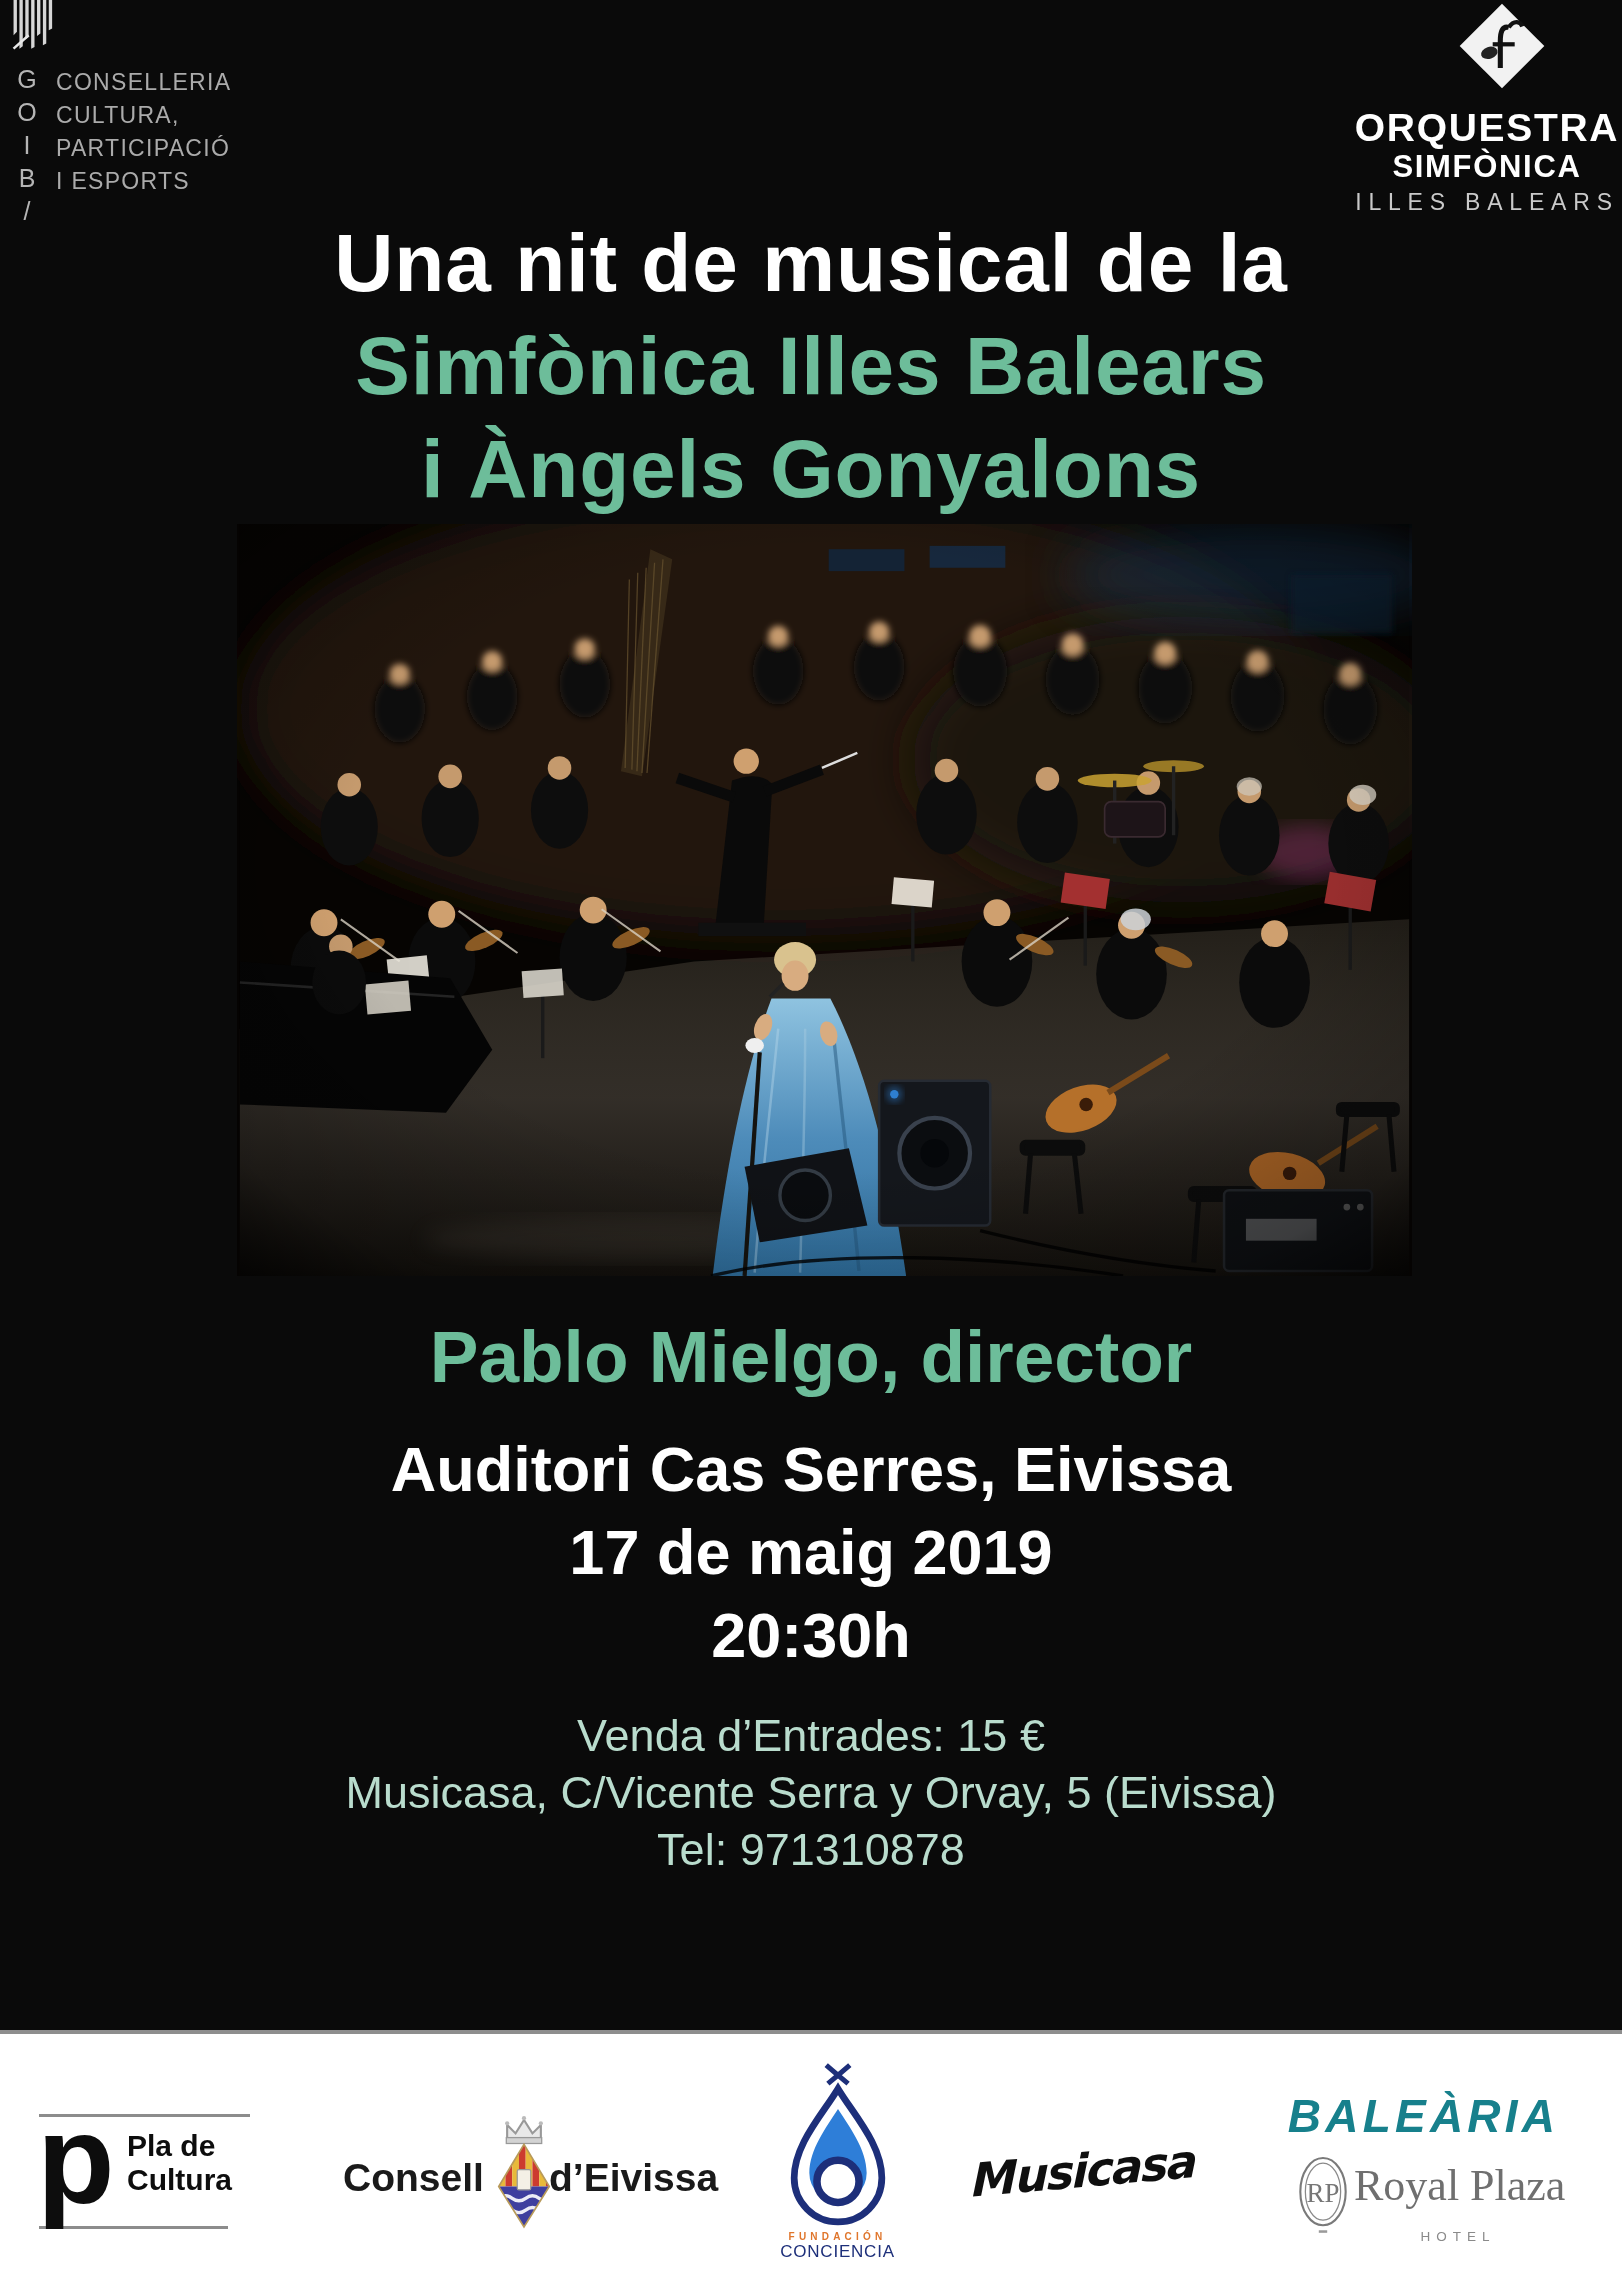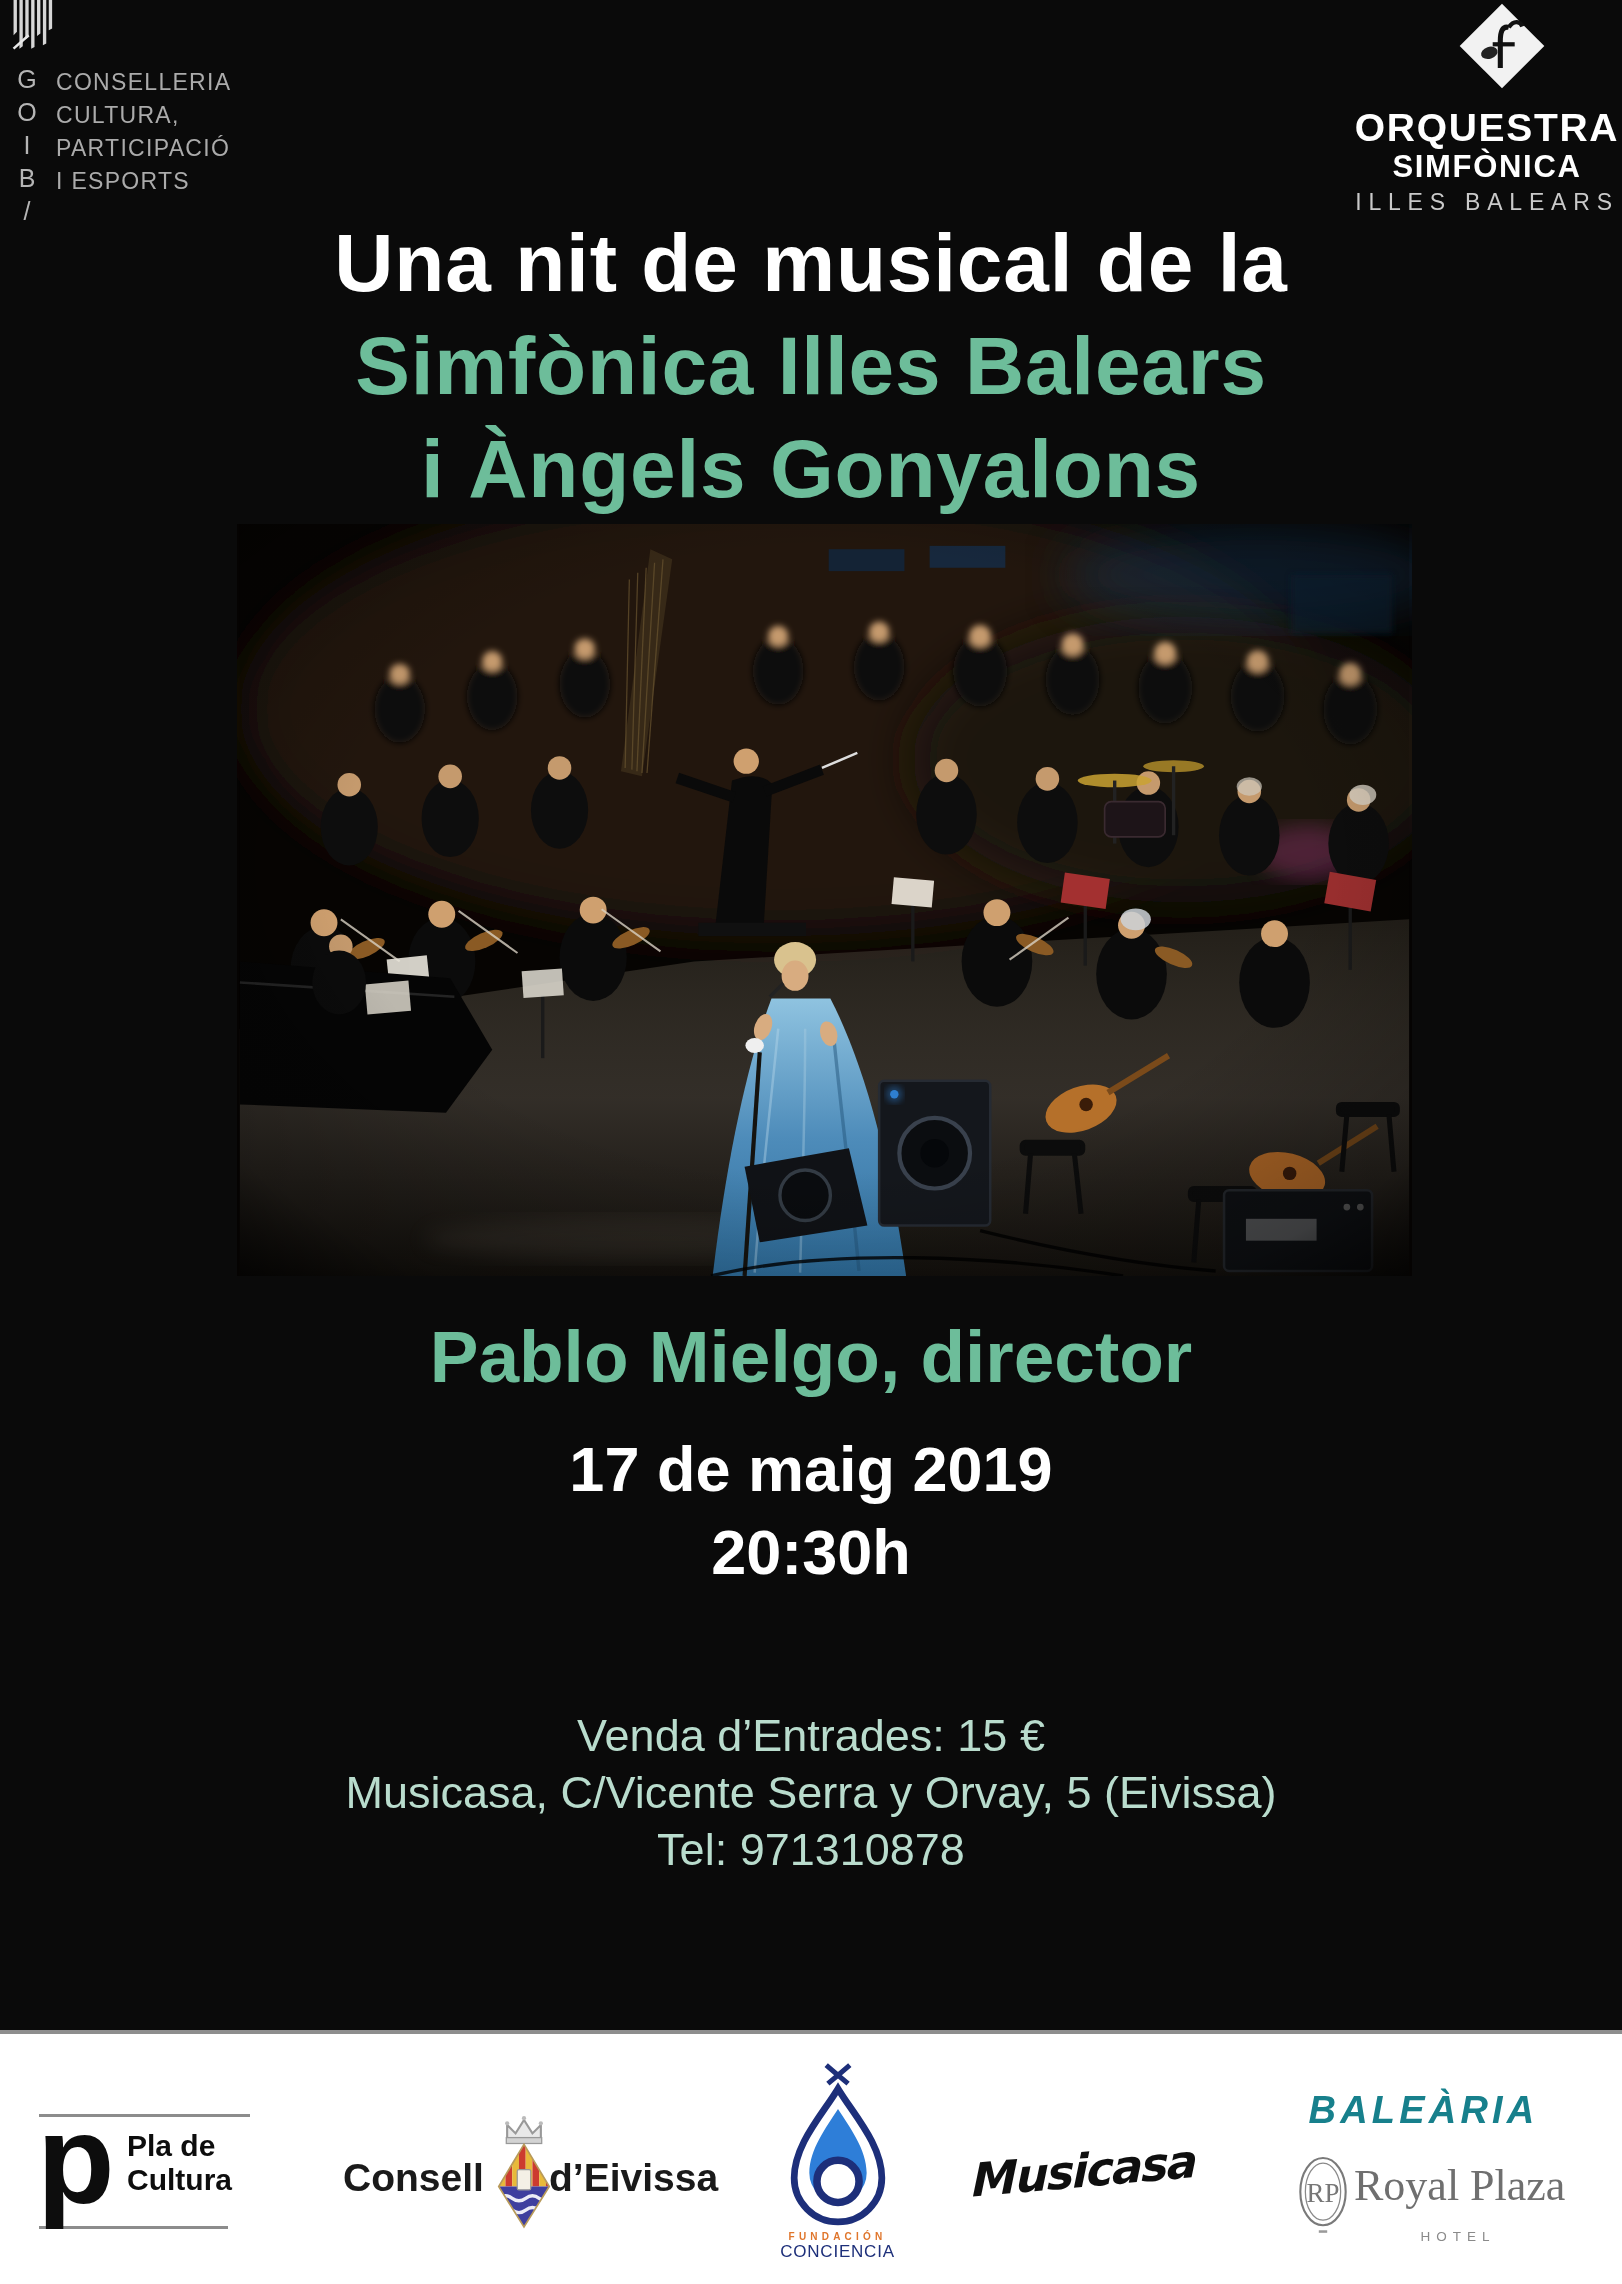--- a/index.html
+++ b/index.html
@@ -51,21 +51,21 @@
   .crest{left:497px;top:2114px;}
   .consell-r{left:549px;top:2156px;font-size:39px;font-weight:bold;color:#1a1a1a;}
   .conc{left:765px;top:2063px;width:145px;text-align:center;}
   .conc-drop{margin:0 auto;display:block;}
   .conc-small{font-size:10px;letter-spacing:4.2px;color:#e0762c;font-weight:bold;margin-top:1.7px;}
   .conc-name{font-size:17px;font-weight:normal;color:#1d2f7a;letter-spacing:0.8px;}
   .musicasa{left:972px;top:2145px;width:194px;text-align:center;font-size:46px;font-weight:bold;
             font-style:italic;color:#0f0f0f;transform:rotate(-5deg) skewX(-6deg);
             font-family:"DejaVu Sans",sans-serif;letter-spacing:-1.7px;}
   .balearia{left:1284px;top:2089px;width:279px;text-align:center;color:#17808c;
-            font-size:38px;font-weight:bold;font-style:italic;letter-spacing:4.2px;}
+            font-size:46px;font-weight:bold;font-style:italic;letter-spacing:4.2px;}
   .rp-oval{left:1296px;top:2153px;}
   .rp-name{left:1354px;top:2160px;font-family:"Liberation Serif",serif;font-size:44px;
            color:#6f6f6f;letter-spacing:0px;}
   .rp-sub{left:1403px;top:2214px;width:110px;text-align:center;font-size:13.5px;
           letter-spacing:6px;color:#8a8a8a;margin-top:15px;}
 </style>
 </head>
 <body>
 
 <div class="poster">
@@ -346,20 +346,21 @@
       <path d="M560,894 C700,860 900,870 1050,894"></path>
       <path d="M880,840 C960,860 1060,880 1160,888"></path>
     </g>
 
     <rect width="1390" height="894" fill="url(#vg)"></rect>
   </svg>
 
   <div class="abs director">Pablo Mielgo, director</div>
 
   <div class="abs venue">
+    <div>Auditori Cas Serres, Eivissa</div>
     <div>17 de maig 2019</div>
     <div>20:30h</div>
   </div>
 
   <div class="abs tickets">
     <div>Venda d’Entrades: 15 €</div>
     <div>Musicasa, C/Vicente Serra y Orvay, 5 (Eivissa)</div>
     <div>Tel: 971310878</div>
   </div>
 

